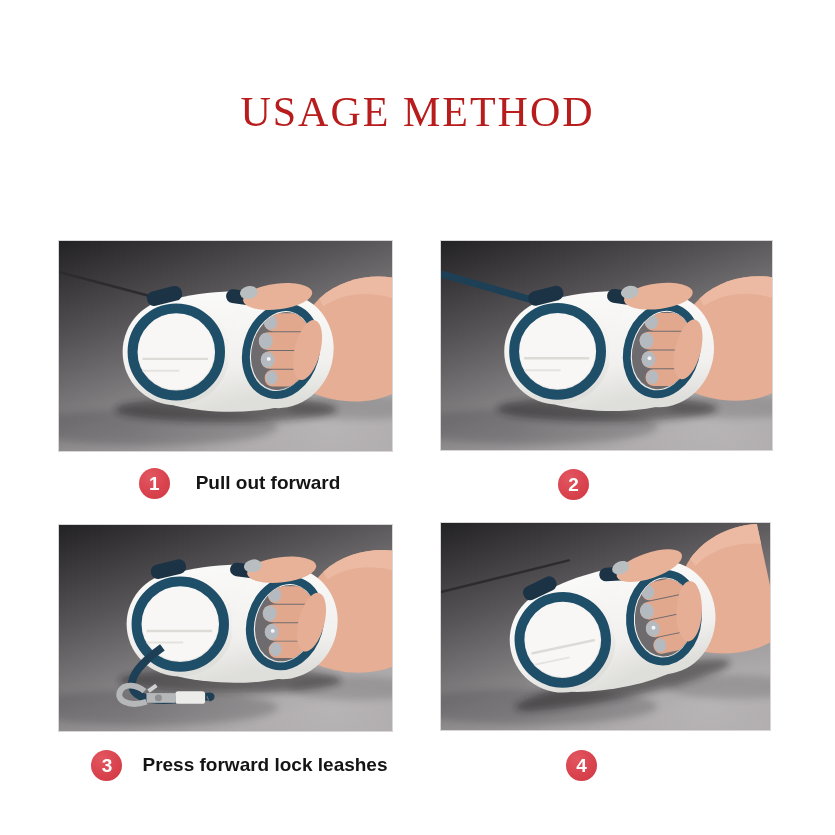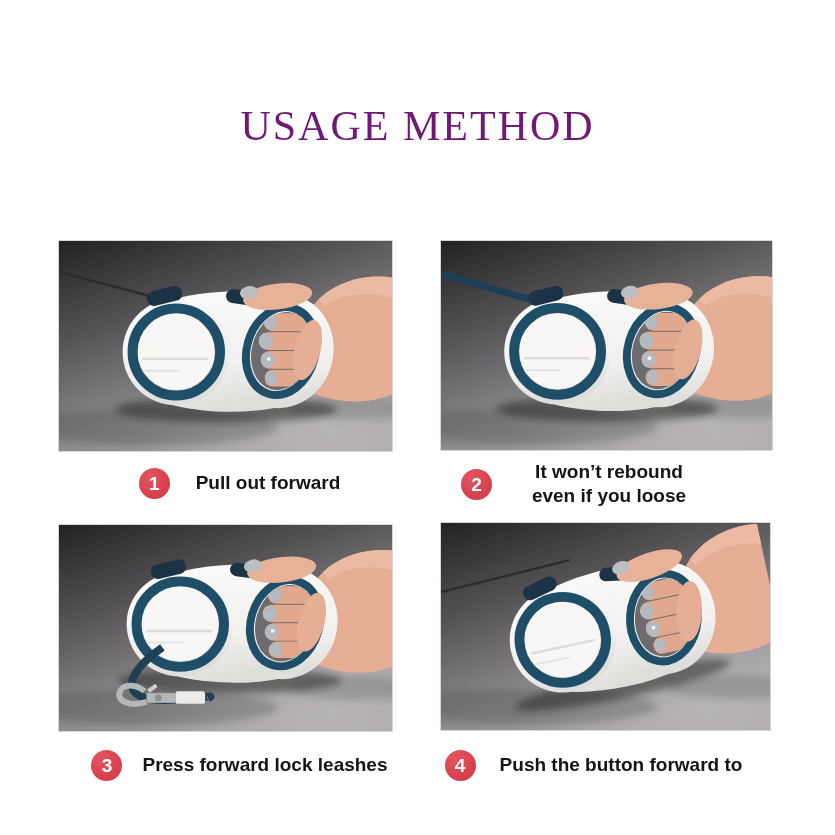--- a/index.html
+++ b/index.html
@@ -1,23 +1,23 @@
 <!DOCTYPE html>
 <html><head>
 <meta charset="utf-8">
 <style>
   html,body{margin:0;padding:0;background:#ffffff;}
   .page{
     position:relative;width:835px;height:835px;background:#ffffff;overflow:hidden;
     font-family:"Liberation Sans",sans-serif;
   }
   .page-title{
-    position:absolute;left:0;top:102px;width:100%;margin:0;
+    position:absolute;left:0;top:88px;width:100%;margin:0;
     text-align:center;font-family:"Liberation Serif",serif;font-weight:400;
-    font-size:42px;letter-spacing:2px;color:#701a75;
+    font-size:42px;letter-spacing:2px;color:#b91c1c;
   }
   .photo{
     position:absolute;border:1px solid #d8d6d6;box-sizing:border-box;overflow:hidden;
   }
   .photo svg{display:block;width:100%;height:100%;}
   .p1{left:58px;top:240px;width:335px;height:212px;}
   .p2{left:440px;top:240px;width:333px;height:211px;}
   .p3{left:58px;top:524px;width:335px;height:208px;}
   .p4{left:440px;top:522px;width:331px;height:209px;}
   .caption{
@@ -172,33 +172,28 @@
 
   <div class="caption c1">
     <span class="badge">1</span>
     <span class="cap-text">
       <span>Pull out forward</span>
     </span>
   </div>
 
   <div class="caption c2">
     <span class="badge">2</span>
-    <span class="cap-text">
-      <span>It won’t rebound</span>
-      <span>even if you loose</span>
-    </span>
   </div>
 
   <div class="caption c3">
     <span class="badge">3</span>
     <span class="cap-text">
       <span>Press forward lock leashes</span>
     </span>
   </div>
 
   <div class="caption c4">
     <span class="badge">4</span>
     <span class="cap-text">
-      <span>Push the button forward to</span>
     </span>
   </div>
 
 </div>
 
 </body></html>

